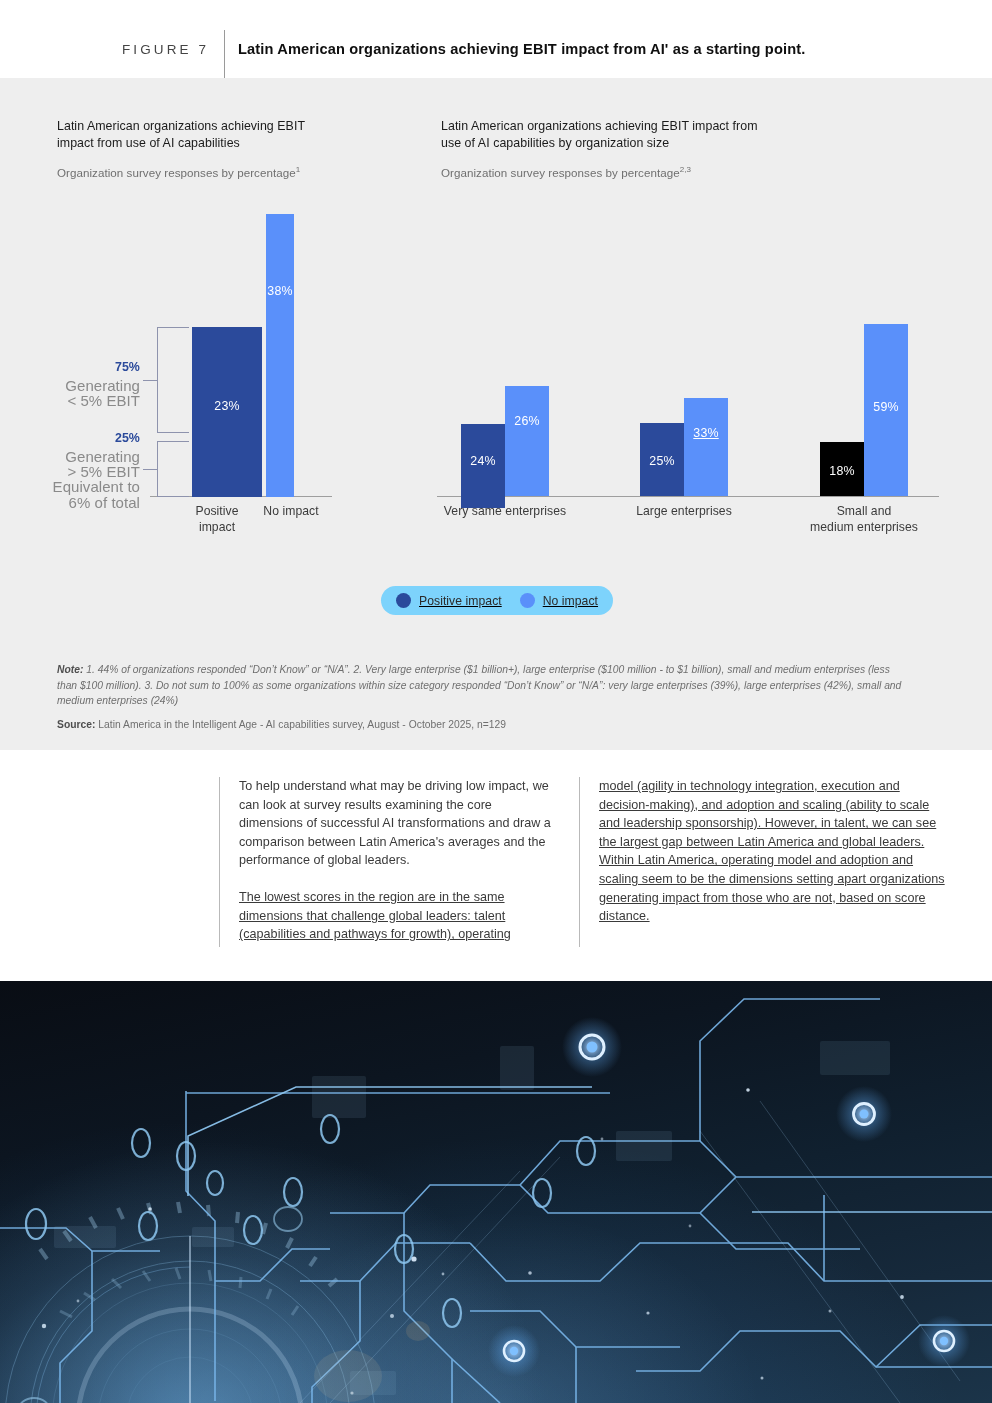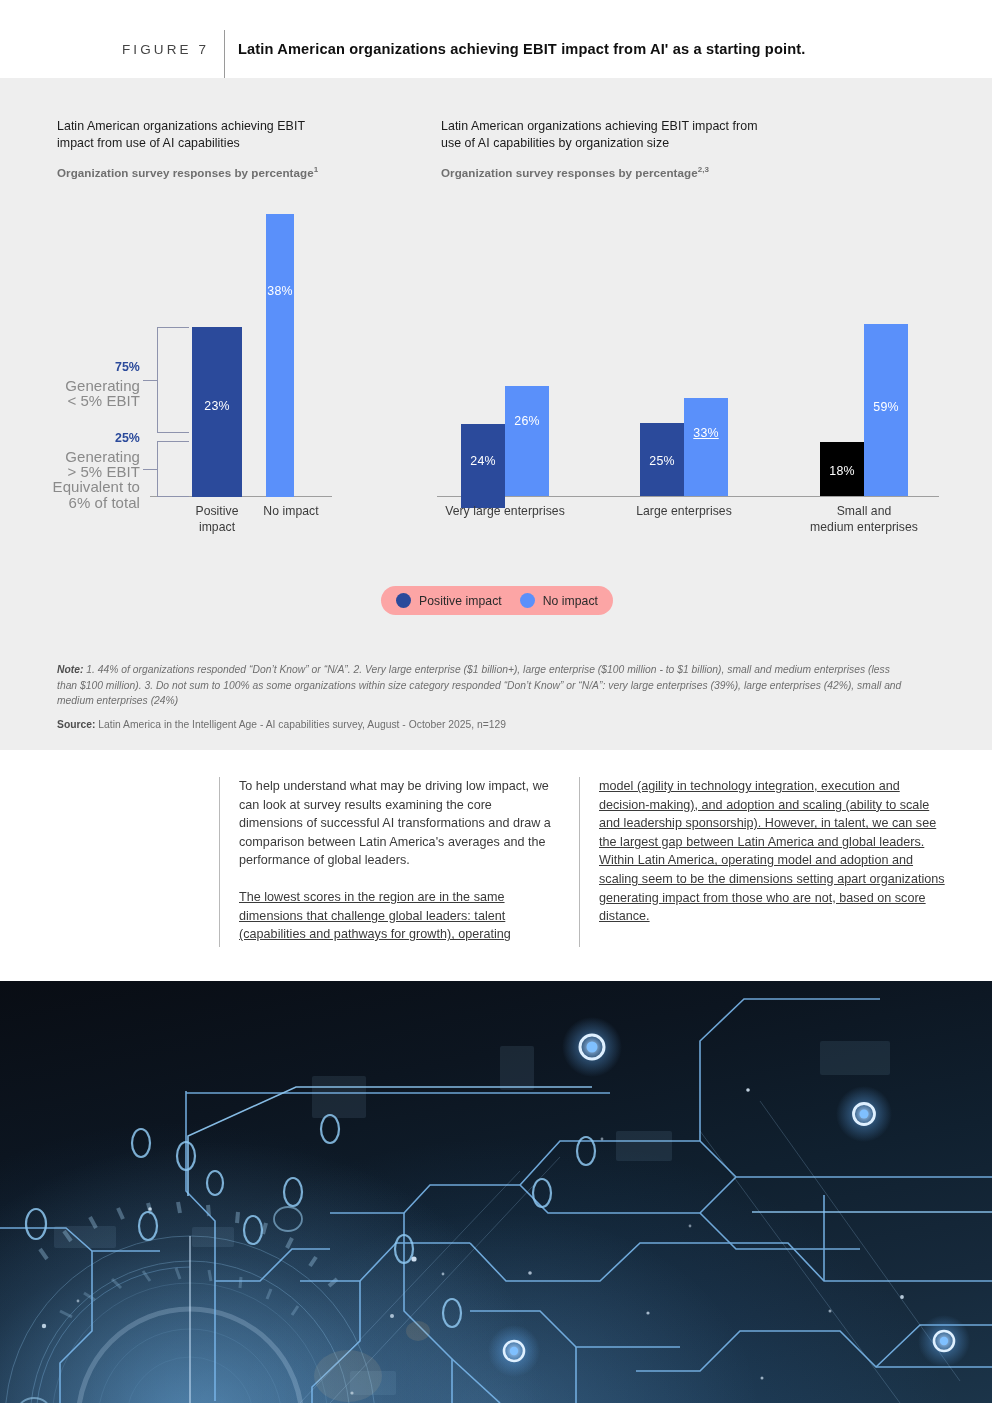--- a/index.html
+++ b/index.html
@@ -34,21 +34,21 @@
     position:absolute;left:0;top:78px;width:992px;height:672px;background:#eeeeee;
   }
 
   
   .ch-title{
     position:absolute;font-size:12.4px;color:#1b1b1b;line-height:17px;
     font-weight:400;letter-spacing:.05px;
   }
   .ch-sub{
     position:absolute;font-size:11.6px;color:#6f6f6f;line-height:16px;
-    font-weight:700;letter-spacing:.05px;
+    font-weight:400;letter-spacing:.05px;
   }
   .ch-sub sup{font-size:8px;}
 
   
   .chart{position:absolute;}
   .axis{position:absolute;background:#9e9e9e;height:1px;}
   .bar{position:absolute;bottom:0;}
   .bar .val{
     position:absolute;left:0;width:100%;text-align:center;color:#ffffff;
     font-size:12.4px;letter-spacing:.2px;
@@ -66,22 +66,22 @@
     color:#2b4a9b;letter-spacing:.1px;
   }
   .brk-txt{
     position:absolute;text-align:right;font-size:15px;color:#8a8a8a;
     line-height:15.2px;letter-spacing:.05px;
   }
 
   
   .legend{
     position:absolute;left:381px;top:586px;height:29px;
-    background:#fca5a5;border-radius:15px;display:flex;align-items:center;
-    padding:0 15px;box-sizing:border-box;
+    background:#7dd3fc;border-radius:15px;display:flex;align-items:center;
+    padding:0 15px;box-sizing:border-box;text-decoration:underline;
   }
   .lg-item{display:flex;align-items:center;margin-right:18px;}
   .lg-item:last-child{margin-right:0;}
   .lg-dot{width:15px;height:15px;border-radius:50%;margin-right:8px;flex:0 0 auto;}
   .lg-lbl{font-size:12.2px;color:#2b2b2b;letter-spacing:.05px;white-space:nowrap;}
 
   
   .notes{
     position:absolute;left:57px;top:662px;width:855px;
     font-size:10.3px;color:#6f6f6f;line-height:15.6px;letter-spacing:.02px;font-style:italic;
@@ -147,42 +147,42 @@
 
     <div class="brk" style="left:157px;top:363px;width:32px;height:56px;"></div>
     <div class="brk-tick" style="left:143px;top:391px;width:15px;"></div>
 
     <div class="brk-pct" style="left:15px;top:282px;width:125px;">75%</div>
     <div class="brk-txt" style="left:15px;top:300px;width:125px;">Generating<br>&lt; 5% EBIT</div>
 
     <div class="brk-pct" style="left:15px;top:353px;width:125px;">25%</div>
     <div class="brk-txt" style="left:15px;top:371px;width:125px;">Generating<br>&gt; 5% EBIT<br>Equivalent to<br>6% of total</div>
 
-    <div class="bar" style="left:192px;top:249px;width:50px;height:170px;background:#2b4a9b;">
+    <div class="bar" style="left:192px;top:249px;width:50px;height:170px;background:#2b4a9b;padding-left:20px;">
       <div class="val" style="top:72px;">23%</div>
     </div>
     <div class="bar" style="left:266px;top:136px;width:28px;height:283px;background:#5a90fa;">
       <div class="val" style="top:70px;">38%</div>
     </div>
 
     <div class="cat" style="left:172px;top:426px;width:90px;">Positive<br>impact</div>
     <div class="cat" style="left:246px;top:426px;width:90px;">No impact</div>
   </div>
 
   <div class="chart" style="left:420px;top:0px;width:572px;height:470px;">
 
     <div class="axis" style="left:17px;top:418px;width:502px;"></div>
 
     <div class="bar" style="left:41px;top:346px;width:44px;height:84px;background:#2b4a9b;">
       <div class="val" style="top:30px;">24%</div>
     </div>
     <div class="bar" style="left:85px;top:308px;width:44px;height:110px;background:#5a90fa;">
       <div class="val" style="top:28px;">26%</div>
     </div>
-    <div class="cat" style="left:21px;top:426px;width:128px;">Very large enterprises</div>
+    <div class="cat" style="left:21px;top:426px;width:128px;">Very same enterprises</div>
 
     <div class="bar" style="left:220px;top:345px;width:44px;height:73px;background:#2b4a9b;">
       <div class="val" style="top:31px;">25%</div>
     </div>
     <div class="bar" style="left:264px;top:320px;width:44px;height:98px;background:#5a90fa;">
       <div class="val" style="top:28px;text-decoration:underline;">33%</div>
     </div>
     <div class="cat" style="left:200px;top:426px;width:128px;">Large enterprises</div>
 
     <div class="bar" style="left:400px;top:364px;width:44px;height:54px;background:#000000;">

